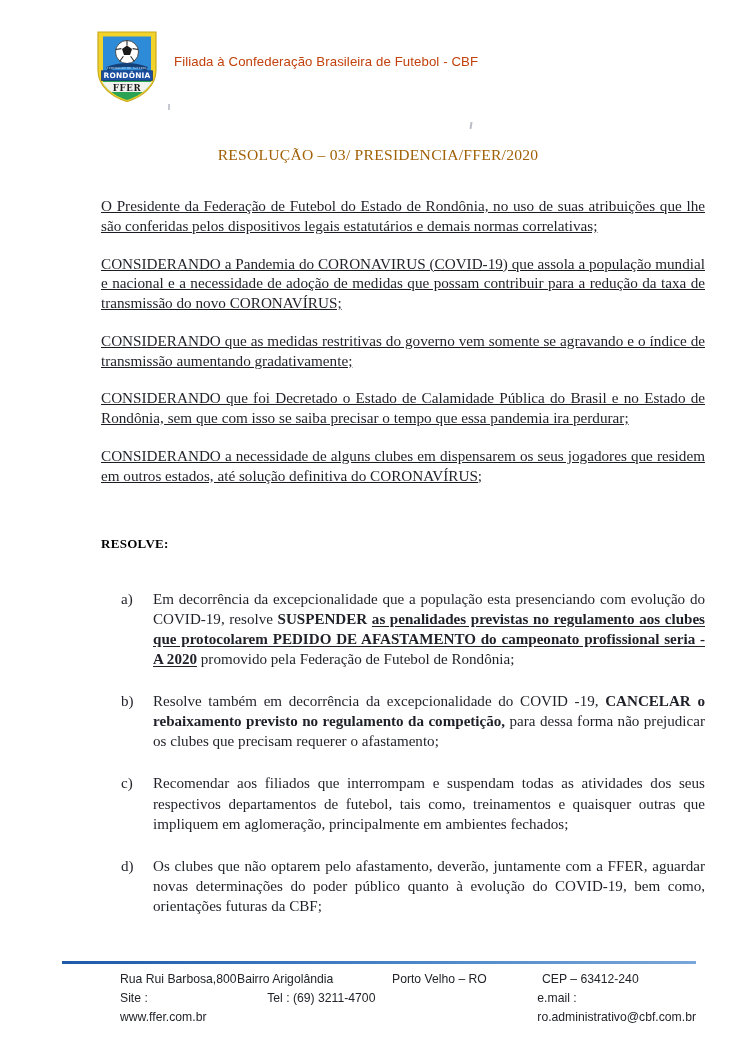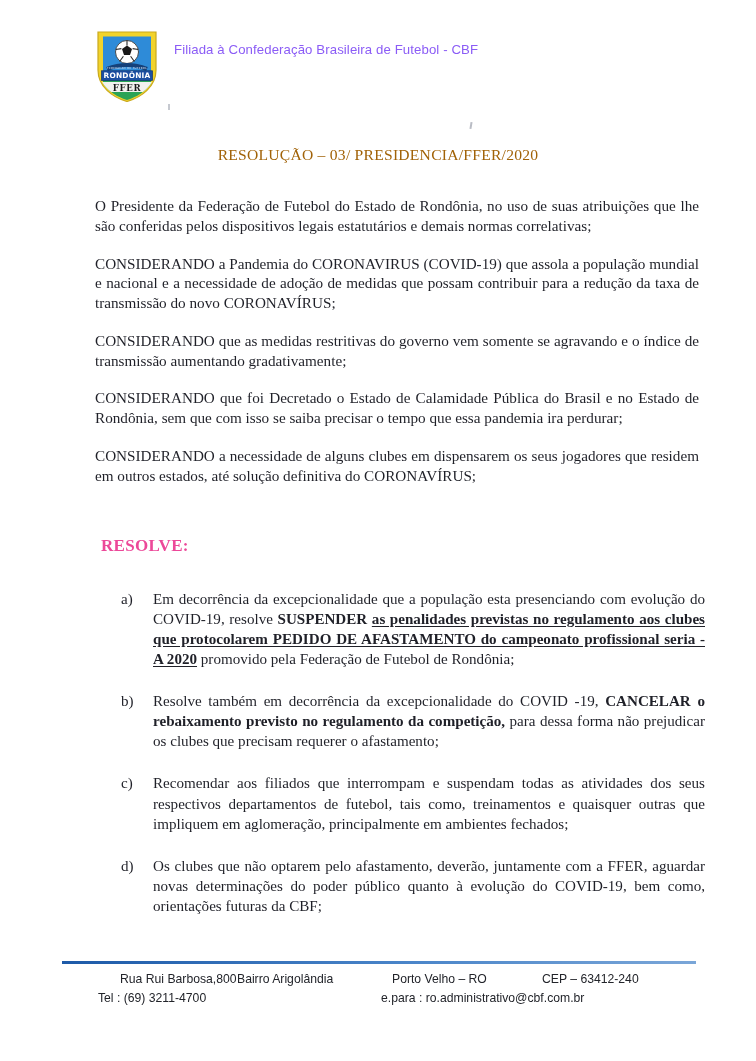--- a/index.html
+++ b/index.html
@@ -54,23 +54,23 @@
     font-weight: bold;
     font-size: 19.5px;
     letter-spacing: 0.2px;
     color: #23242b;
     white-space: nowrap;
     line-height: 1.15;
   }
   .fed-sub {
     font-family: "Liberation Sans", "DejaVu Sans", sans-serif;
     font-size: 13.2px;
-    color: #8b5cf6;
+    color: #c2410c;
     text-align: center;
-    margin-top: 6px;
+    margin-top: 18px;
     line-height: 1.2;
     letter-spacing: 0.1px;
   }
 
   .stray-mark {
     position: absolute;
     left: 470px;
     top: 122px;
     width: 2px;
     height: 7px;
@@ -93,43 +93,44 @@
     top: 146px;
     width: 756px;
     text-align: center;
     font-size: 15.6px;
     letter-spacing: 0.25px;
     color: #a16207;
   }
 
   .content {
     position: absolute;
-    left: 95px;
+    left: 101px;
     top: 196px;
     width: 604px;
+    text-decoration: underline;
   }
 
   p.para {
     margin: 0 0 18px 0;
     font-size: 15.2px;
     line-height: 1.30;
     text-align: justify;
     text-justify: inter-word;
     color: #1f2028;
   }
   p.para:last-child { margin-bottom: 0; }
 
   .resolve-head {
     position: absolute;
     left: 101px;
     top: 536px;
-    font-size: 17px;
+    font-size: 13px;
     font-weight: bold;
     letter-spacing: 0.3px;
-    color: #ec4899;
+    color: #000000;
   }
 
   ol.items {
     position: absolute;
     left: 101px;
     top: 589px;
     width: 604px;
     margin: 0;
     padding: 0;
     list-style: none;
@@ -275,19 +276,20 @@
   <div class="footer-rule"></div>
 
   <div class="footer">
     <div class="footer-row row1">
       <div class="f-c1">Rua Rui Barbosa,800</div>
       <div class="f-c2">Bairro Arigolândia</div>
       <div class="f-c3">Porto Velho – RO</div>
       <div class="f-c4">CEP – 63412-240</div>
     </div>
     <div class="footer-row row2">
+      <div class="f-c1">Site : www.ffer.com.br</div>
       <div class="f-c2">Tel  :  (69) 3211-4700</div>
       <div class="f-c3"></div>
-      <div class="f-c4">e.para : ro.administrativo@cbf.com.br</div>
+      <div class="f-c4">e.mail : ro.administrativo@cbf.com.br</div>
     </div>
   </div>
 
 </div>
 
 </body></html>

